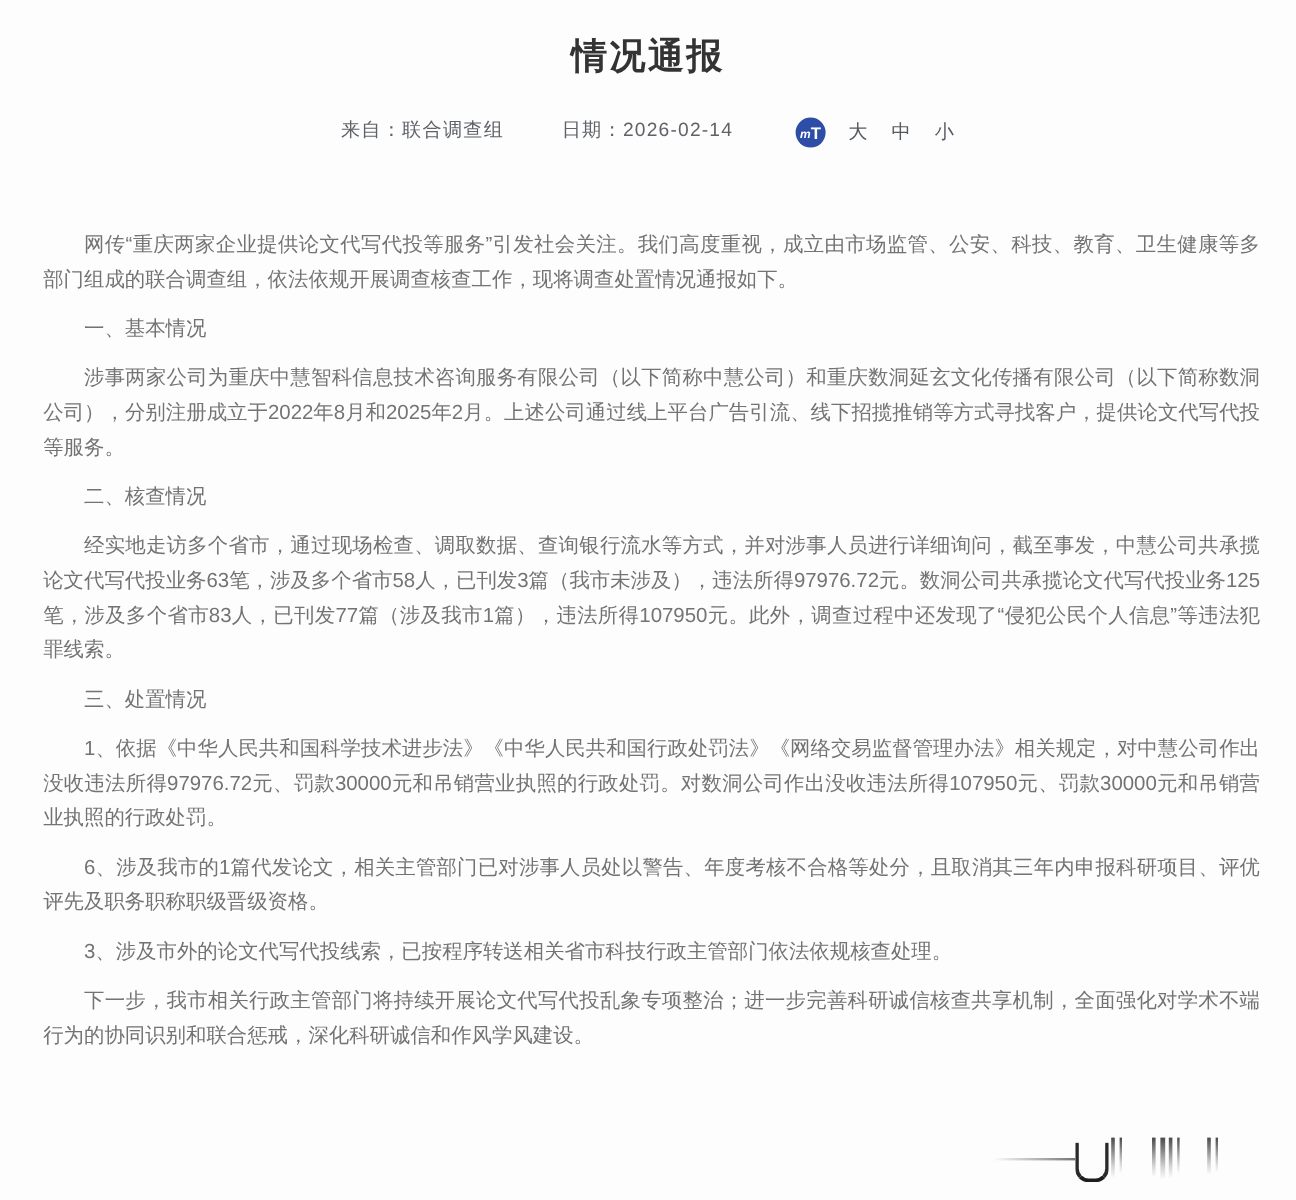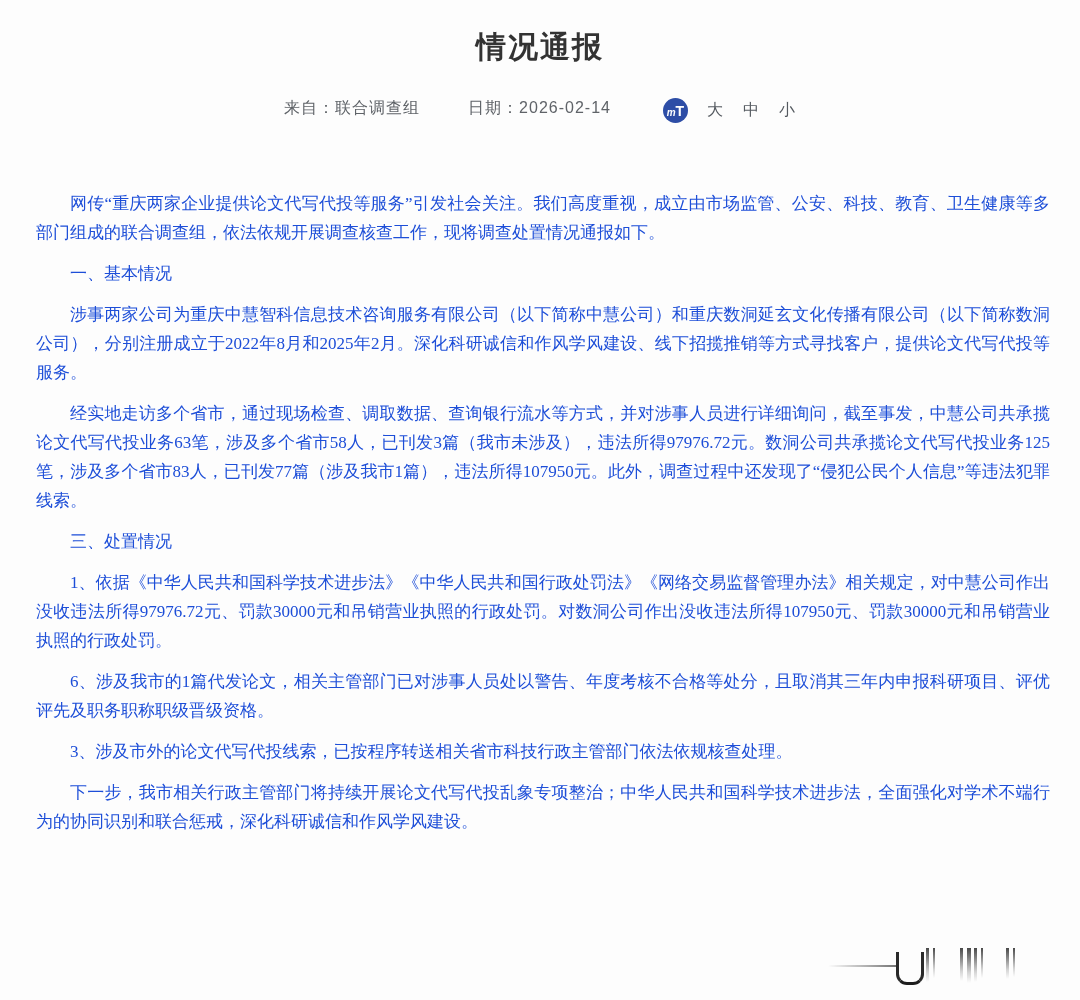--- a/index.html
+++ b/index.html
@@ -45,23 +45,22 @@
     cursor:pointer;
     letter-spacing:0;
   }
   .t-icon .t-small { font-size:10px; line-height:21px; font-style:italic; }
   .size-option { margin-left:19px; cursor:pointer; color:#555a60; }
   .doc-body {
     margin-top:66px;
     padding:0 30px 0 36px;
     font-size:17px;
     line-height:29px;
-    color:#1d4ed8;
+    color:#737373;
     text-align:justify;
-    font-family:Liberation Serif, serif;
   }
   .doc-body p, .doc-body h2 {
     margin:0 0 12px 0;
     font-weight:400;
     font-size:17px;
     text-indent:2em;
   }
   
   .smudge { position:absolute; left:820px; top:946px; width:205px; height:46px; filter:blur(0.4px); }
   .smudge > div { position:absolute; }
@@ -97,27 +96,28 @@
         </span>
       <span class="size-option">大</span>
       <span class="size-option">中</span>
       <span class="size-option">小</span>
     </span>
   </div>
 
   <div class="doc-body">
     <p>网传“重庆两家企业提供论文代写代投等服务”引发社会关注。我们高度重视，成立由市场监管、公安、科技、教育、卫生健康等多部门组成的联合调查组，依法依规开展调查核查工作，现将调查处置情况通报如下。</p>
     <h2>一、基本情况</h2>
-    <p>涉事两家公司为重庆中慧智科信息技术咨询服务有限公司（以下简称中慧公司）和重庆数洞延玄文化传播有限公司（以下简称数洞公司），分别注册成立于2022年8月和2025年2月。深化科研诚信和作风学风建设、线下招揽推销等方式寻找客户，提供论文代写代投等服务。</p>
+    <p>涉事两家公司为重庆中慧智科信息技术咨询服务有限公司（以下简称中慧公司）和重庆数洞延玄文化传播有限公司（以下简称数洞公司），分别注册成立于2022年8月和2025年2月。上述公司通过线上平台广告引流、线下招揽推销等方式寻找客户，提供论文代写代投等服务。</p>
+    <h2>二、核查情况</h2>
     <p>经实地走访多个省市，通过现场检查、调取数据、查询银行流水等方式，并对涉事人员进行详细询问，截至事发，中慧公司共承揽论文代写代投业务63笔，涉及多个省市58人，已刊发3篇（我市未涉及），违法所得97976.72元。数洞公司共承揽论文代写代投业务125笔，涉及多个省市83人，已刊发77篇（涉及我市1篇），违法所得107950元。此外，调查过程中还发现了“侵犯公民个人信息”等违法犯罪线索。</p>
     <h2>三、处置情况</h2>
     <p>1、依据《中华人民共和国科学技术进步法》《中华人民共和国行政处罚法》《网络交易监督管理办法》相关规定，对中慧公司作出没收违法所得97976.72元、罚款30000元和吊销营业执照的行政处罚。对数洞公司作出没收违法所得107950元、罚款30000元和吊销营业执照的行政处罚。</p>
     <p>6、涉及我市的1篇代发论文，相关主管部门已对涉事人员处以警告、年度考核不合格等处分，且取消其三年内申报科研项目、评优评先及职务职称职级晋级资格。</p>
     <p>3、涉及市外的论文代写代投线索，已按程序转送相关省市科技行政主管部门依法依规核查处理。</p>
-    <p>下一步，我市相关行政主管部门将持续开展论文代写代投乱象专项整治；中华人民共和国科学技术进步法，全面强化对学术不端行为的协同识别和联合惩戒，深化科研诚信和作风学风建设。</p>
+    <p>下一步，我市相关行政主管部门将持续开展论文代写代投乱象专项整治；进一步完善科研诚信核查共享机制，全面强化对学术不端行为的协同识别和联合惩戒，深化科研诚信和作风学风建设。</p>
   </div>
 
   <div class="smudge">
     <div class="s-line"></div>
     <div class="s-u"></div>
     <div class="s-bar s-b1"></div>
     <div class="s-bar s-b2"></div>
     <div class="s-bar s-b3"></div>
     <div class="s-bar s-b4"></div>
     <div class="s-bar s-b5"></div>

